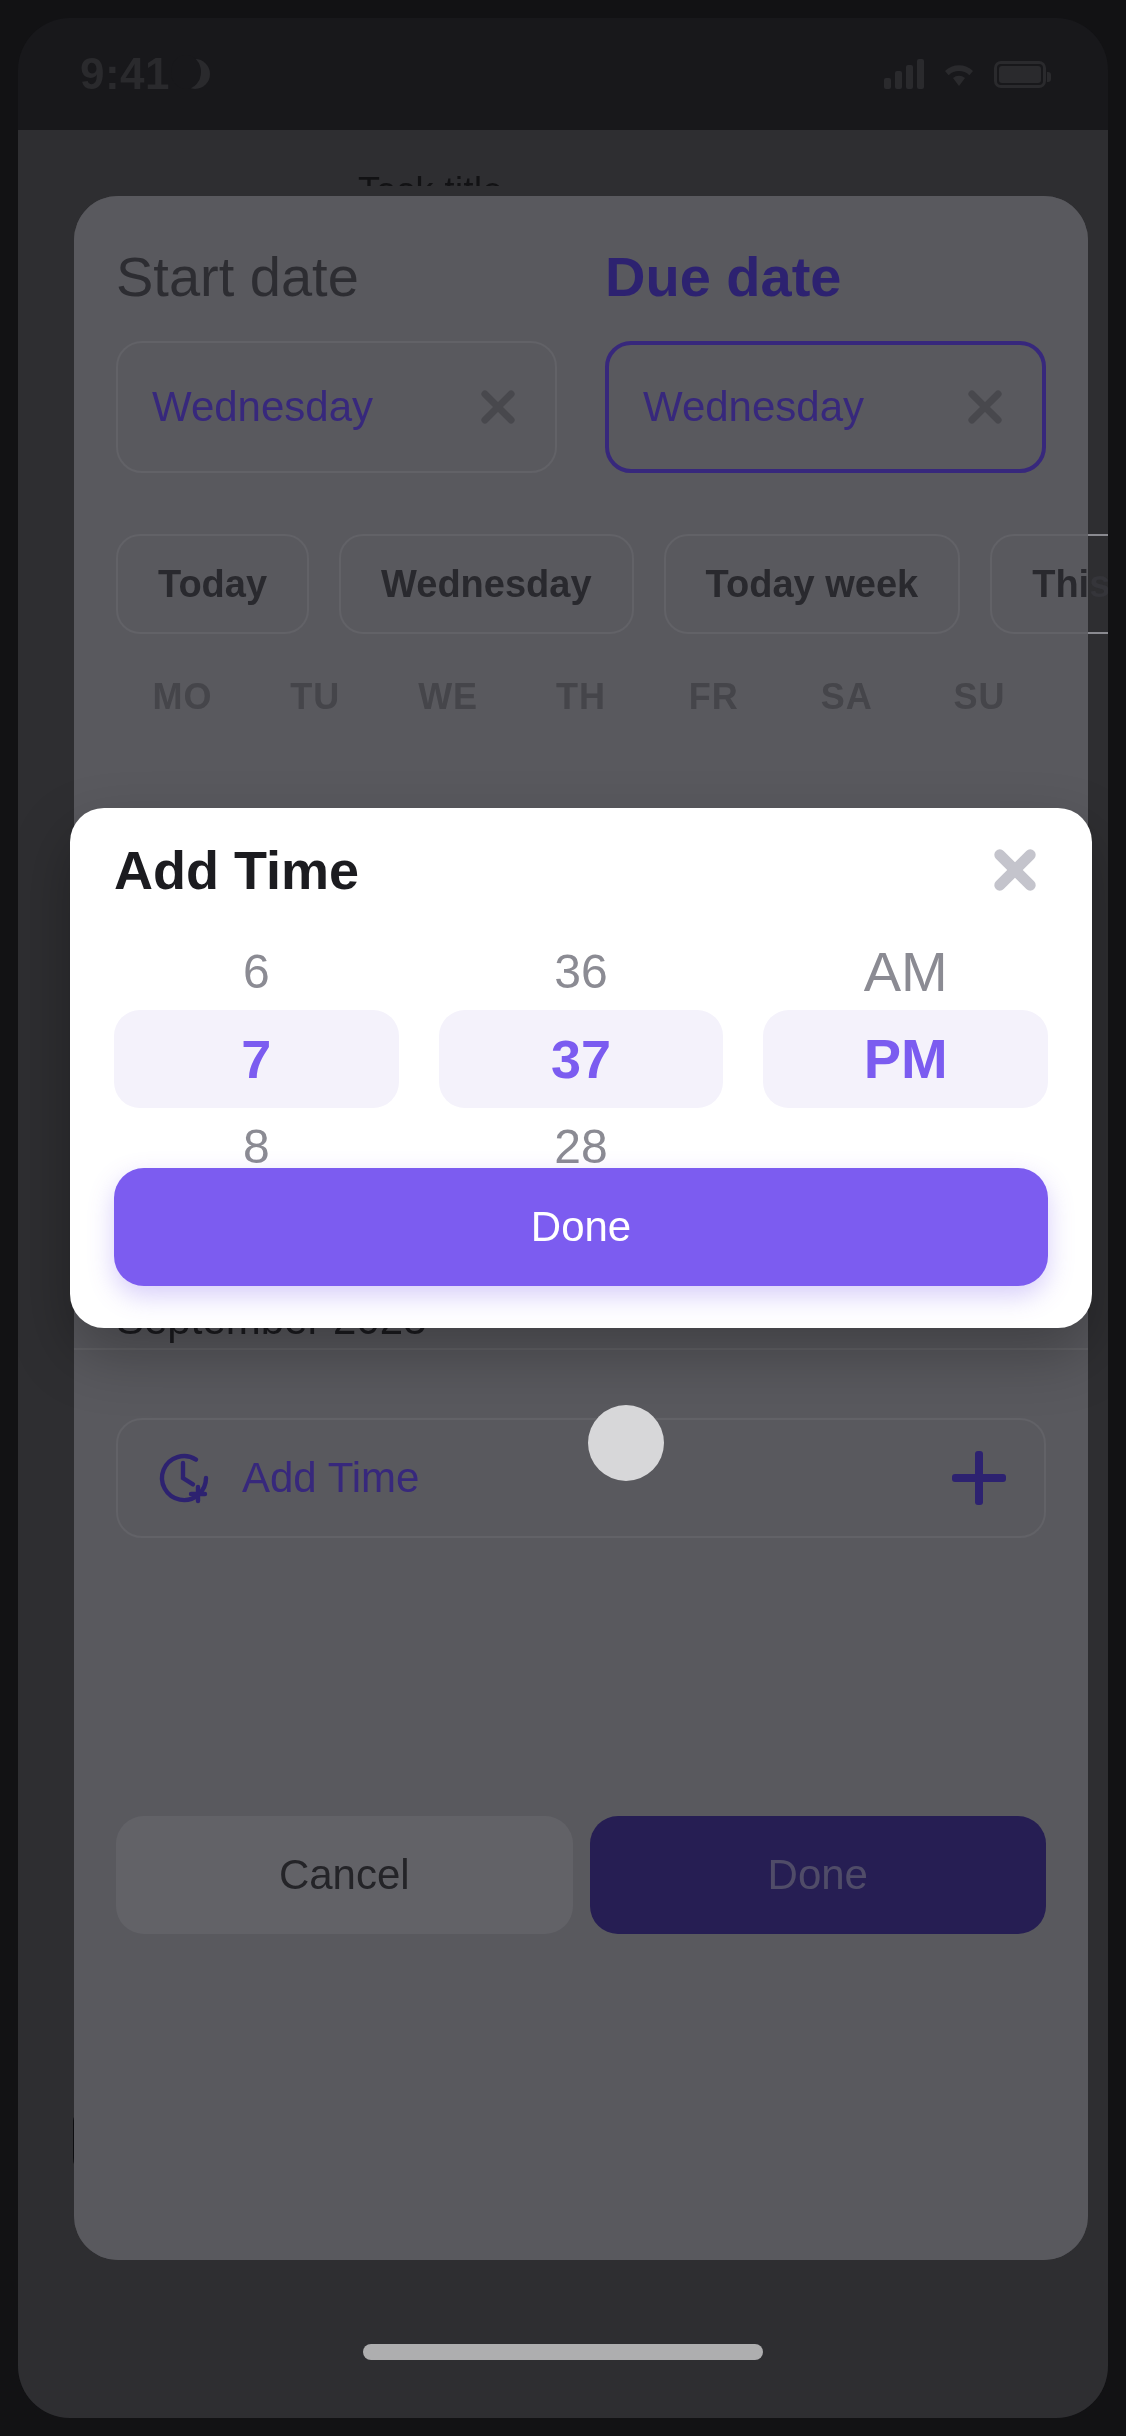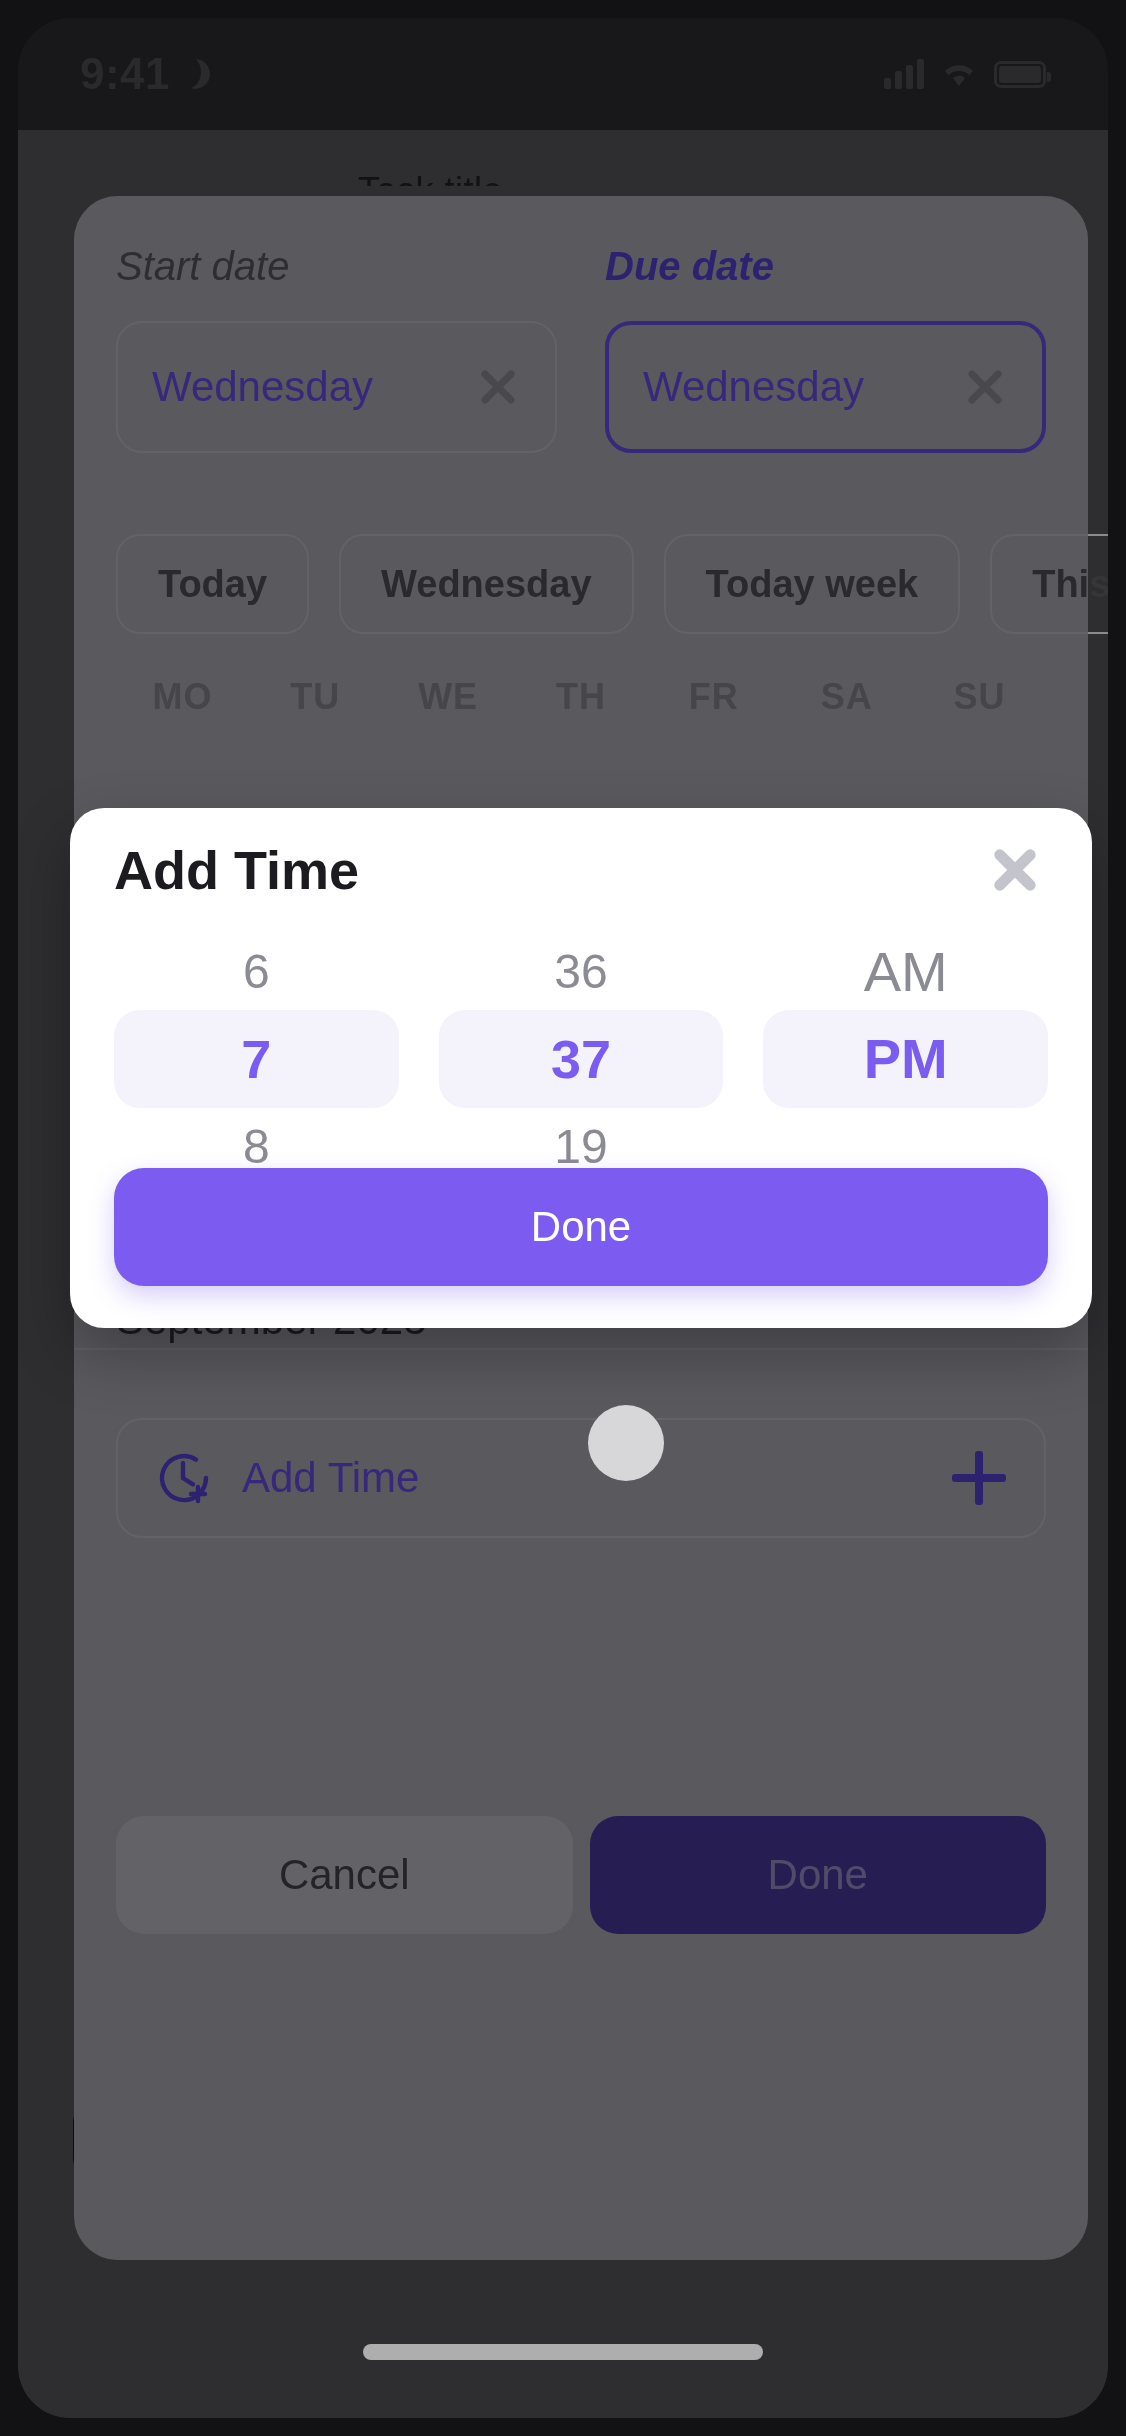--- a/index.html
+++ b/index.html
@@ -99,21 +99,21 @@
     background:rgba(20,20,24,.34); pointer-events:none;
   }
   #sheet-body{ position:absolute; inset:0; padding:0 42px; }
 
   .field-row{
     position:absolute; left:42px; right:42px; top:48px;
     display:flex; gap:48px;
   }
   .field-col{ flex:1; }
   .field-label{
-    font-size:40px; color:#3b3b40; margin-bottom:32px; display:block;font-style:italic;
+    font-size:56px; color:#3b3b40; margin-bottom:32px; display:block;
   }
   .field-label.active{ color:#3b2a9e; font-weight:bold; }
   .chip-input{
     height:132px; border-radius:26px; border:2px solid #8a8a90;
     display:flex; align-items:center; justify-content:space-between;
     padding:0 34px;
   }
   .chip-input.selected{ border:4px solid #4a32b0; }
   .chip-input .val{ font-size:42px; color:#4a32b0; }
   .x-ico{ width:46px; height:46px; position:relative; flex:0 0 auto; }
@@ -328,21 +328,21 @@
 
       <div id="picker">
         <div class="pcol">
           <div class="pcell">6</div>
           <div class="pcell sel">7</div>
           <div class="pcell">8</div>
         </div>
         <div class="pcol">
           <div class="pcell">36</div>
           <div class="pcell sel">37</div>
-          <div class="pcell">19</div>
+          <div class="pcell">28</div>
         </div>
         <div class="pcol">
           <div class="pcell">AM</div>
           <div class="pcell sel">PM</div>
           <div class="pcell"></div>
         </div>
       </div>
 
       <div id="modal-done">
         <span>Done</span>

